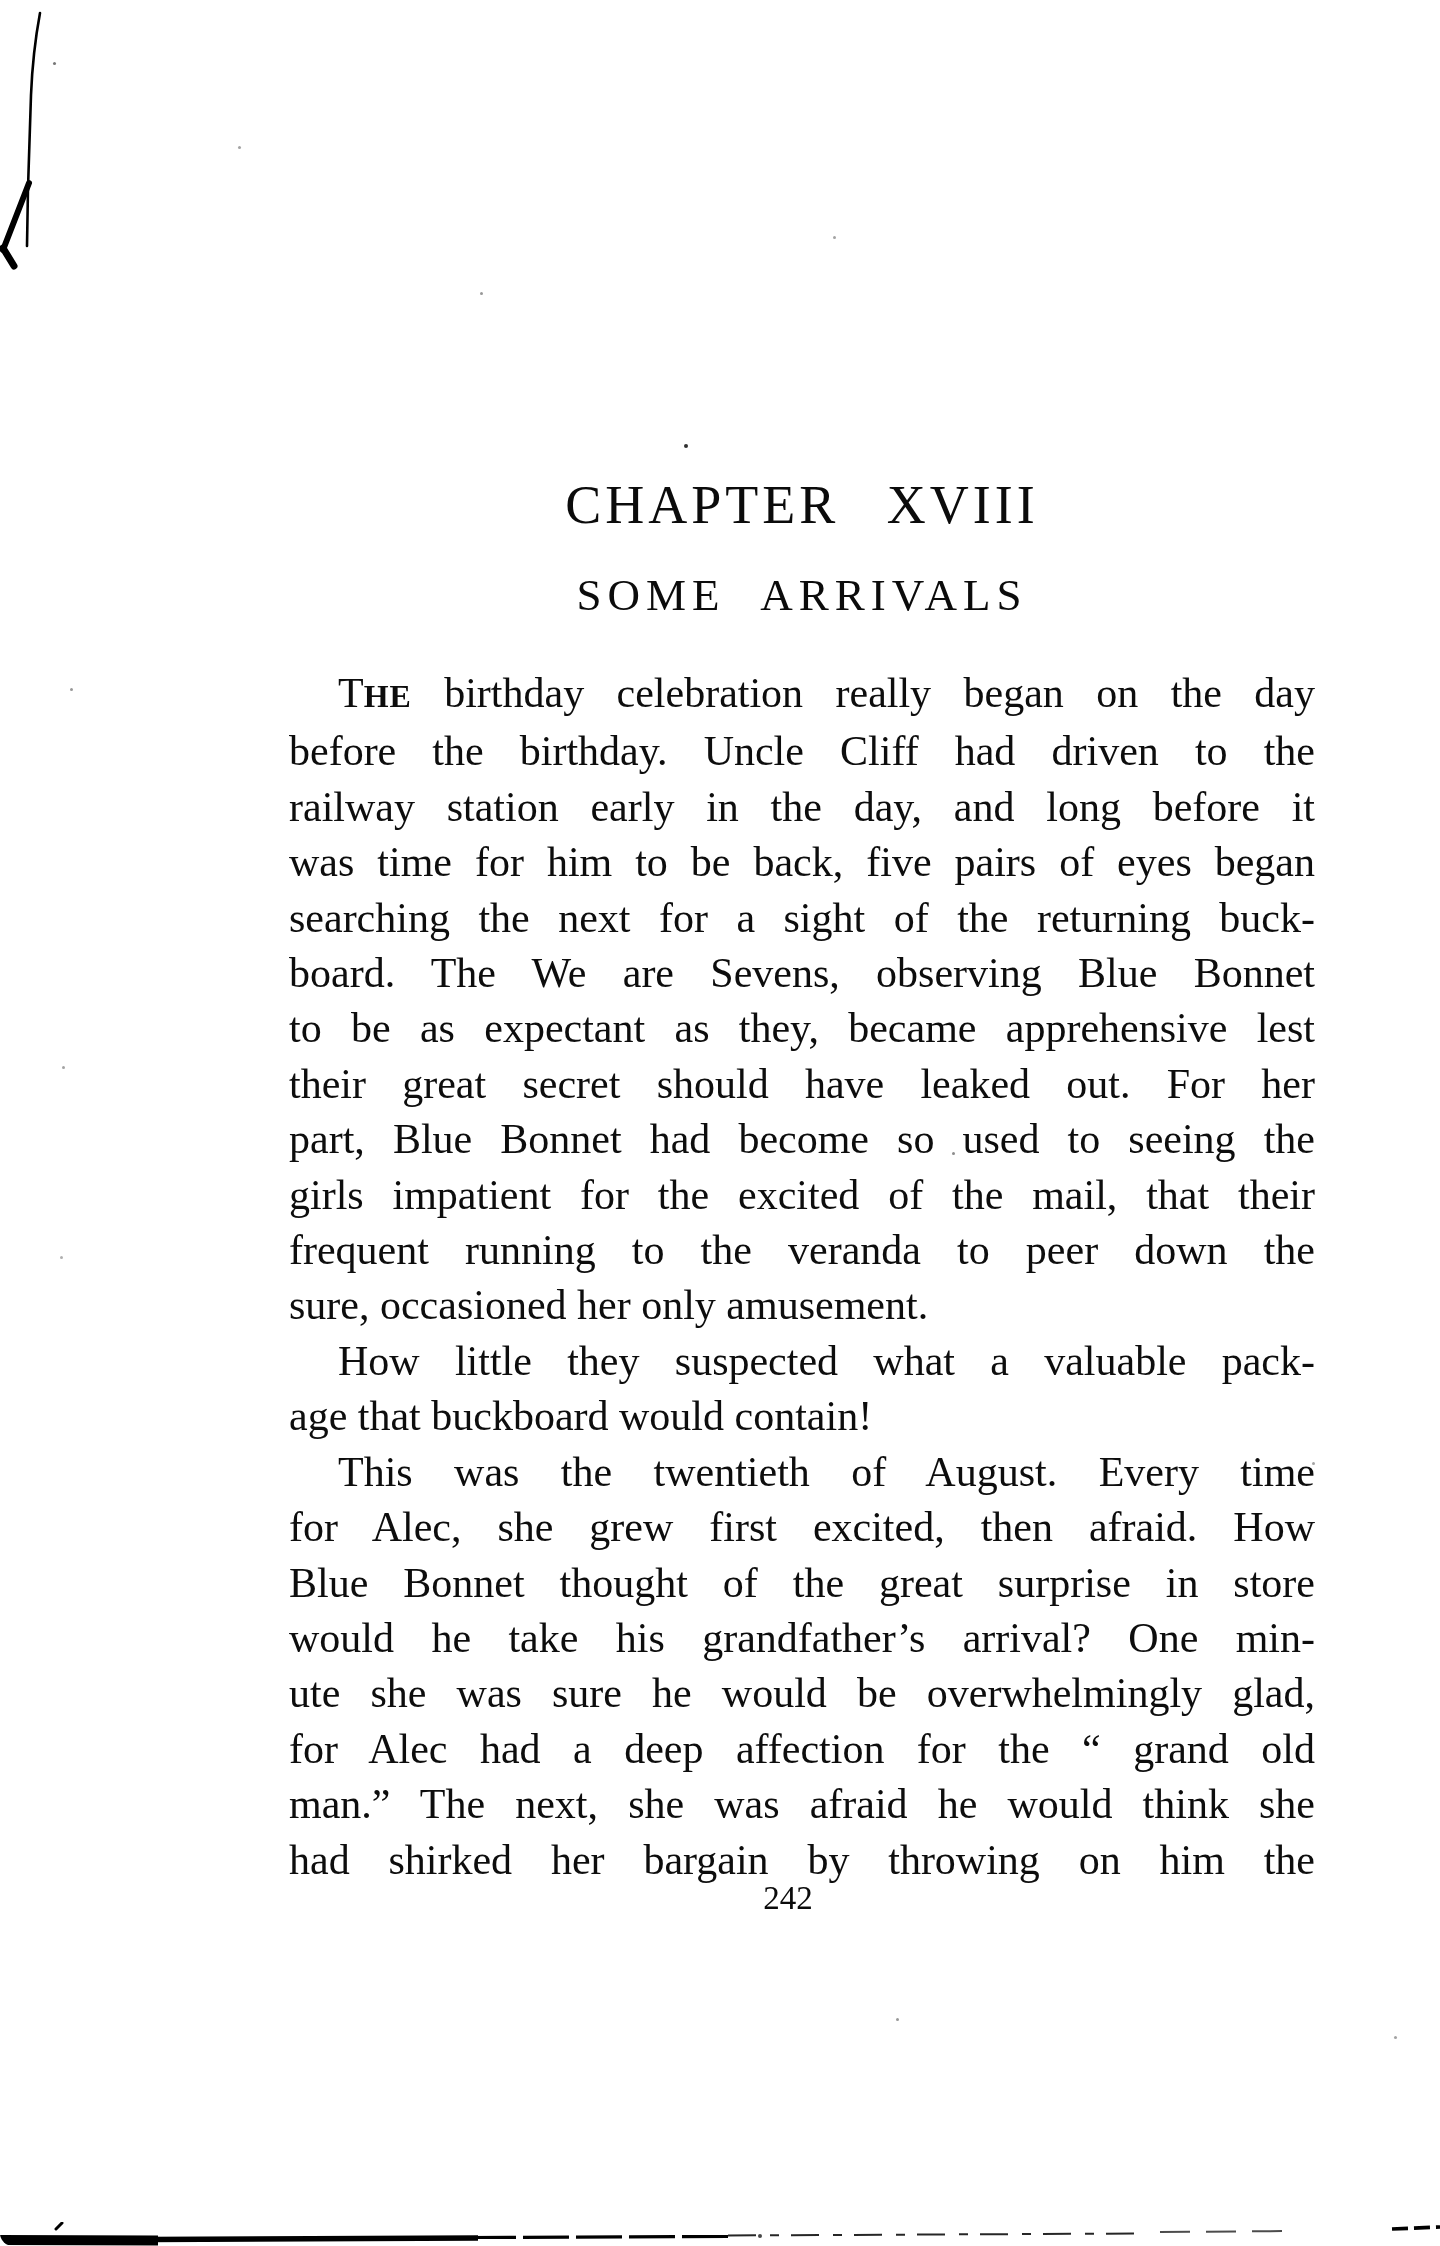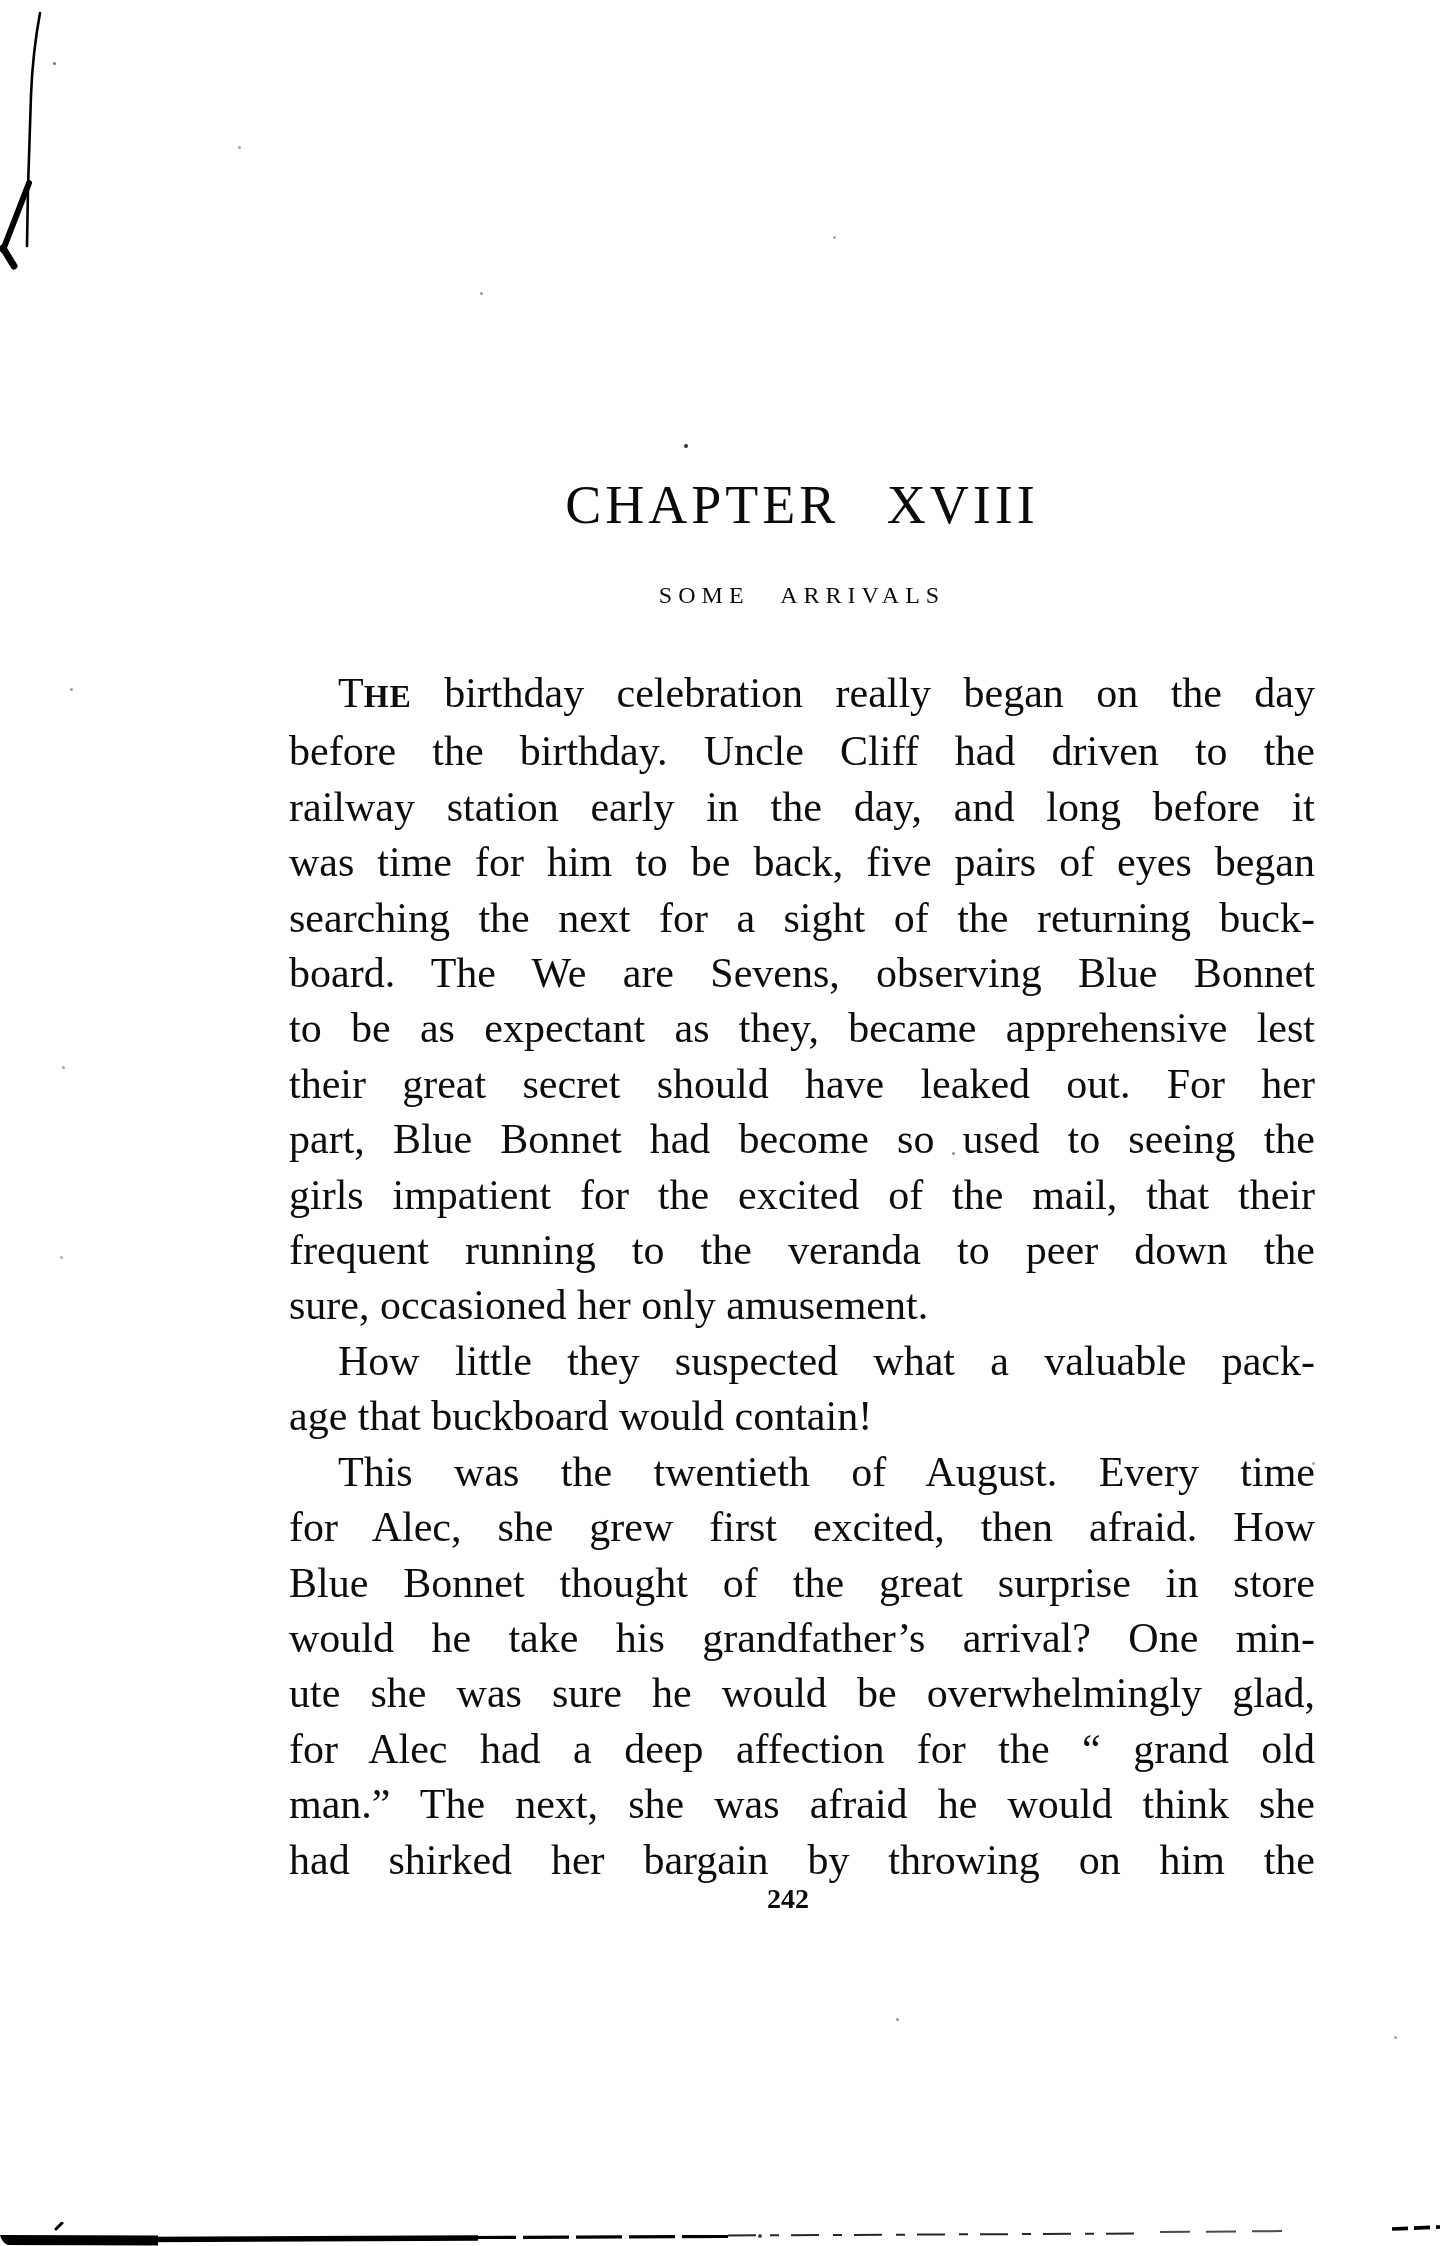--- a/index.html
+++ b/index.html
@@ -17,21 +17,21 @@
     position: absolute;
     top: 478px; left: 289px; width: 1026px;
     font-size: 54px; line-height: 54px;
     letter-spacing: 4px; word-spacing: 30px;
     text-align: center;
     color: #0b0b0b;
   }
   .section-title {
     position: absolute;
     top: 579px; left: 289px; width: 1026px;
-    font-size: 24px; line-height: 33px;
+    font-size: 45px; line-height: 33px;
     letter-spacing: 6px; word-spacing: 20px;
     text-align: center;
     color: #0b0b0b;
   }
   .text-block {
     position: absolute;
     top: 666px; left: 289px; width: 1026px;
   }
   .line {
     font-size: 42px;
@@ -41,22 +41,22 @@
     white-space: nowrap;
     color: #0d0d0d;
   }
   .line.last { text-align-last: left; white-space: normal; }
   .line.indent { text-indent: 49px; }
   .sc { font-size: 0.76em; letter-spacing: 1px; font-weight: bold; }
   .page-number {
     position: absolute;
     top: 1882px; left: 289px; width: 1026px;
     padding-right: 28px; box-sizing: border-box;
-    font-size: 28px; line-height: 33px;
-    font-weight: 700;
+    font-size: 33px; line-height: 33px;
+    font-weight: 400;
     text-align: center;
     color: #0b0b0b;
   }
   .speck {
     position: absolute;
     background: #1a1a1a;
     border-radius: 50%;
   }
   .corner-artifact-svg, .bottom-edge-svg {
     position: absolute;

